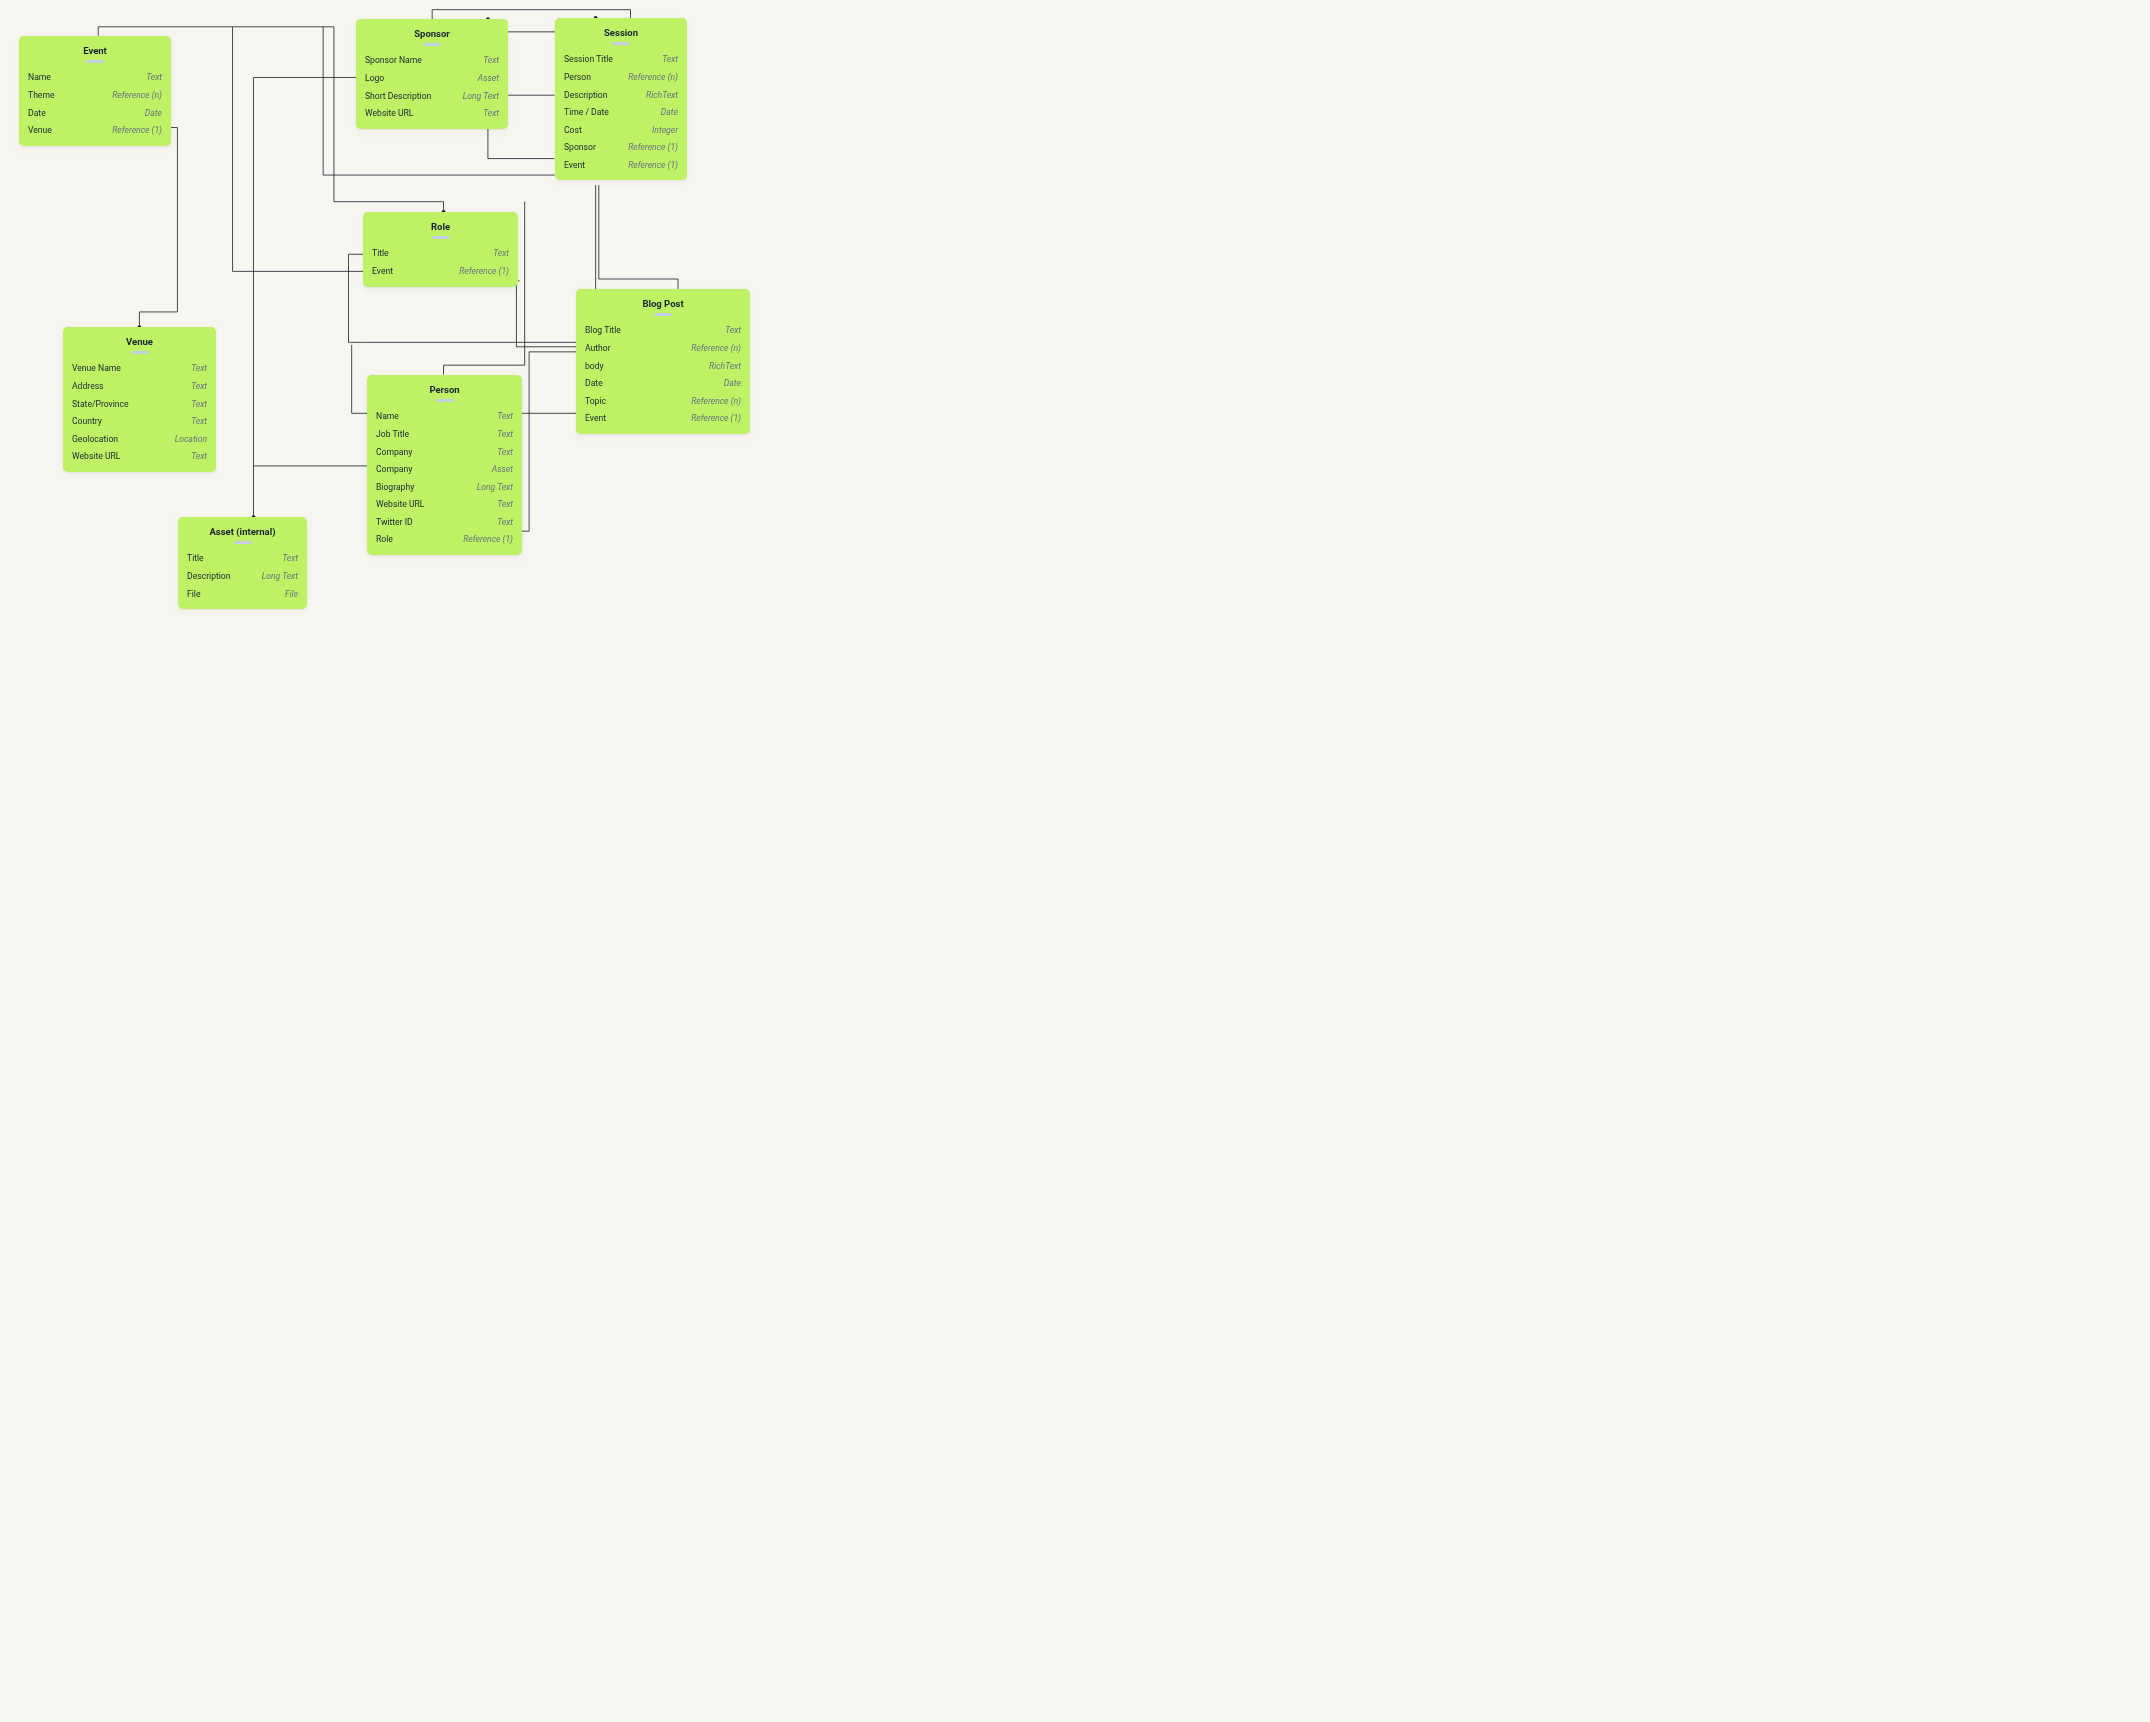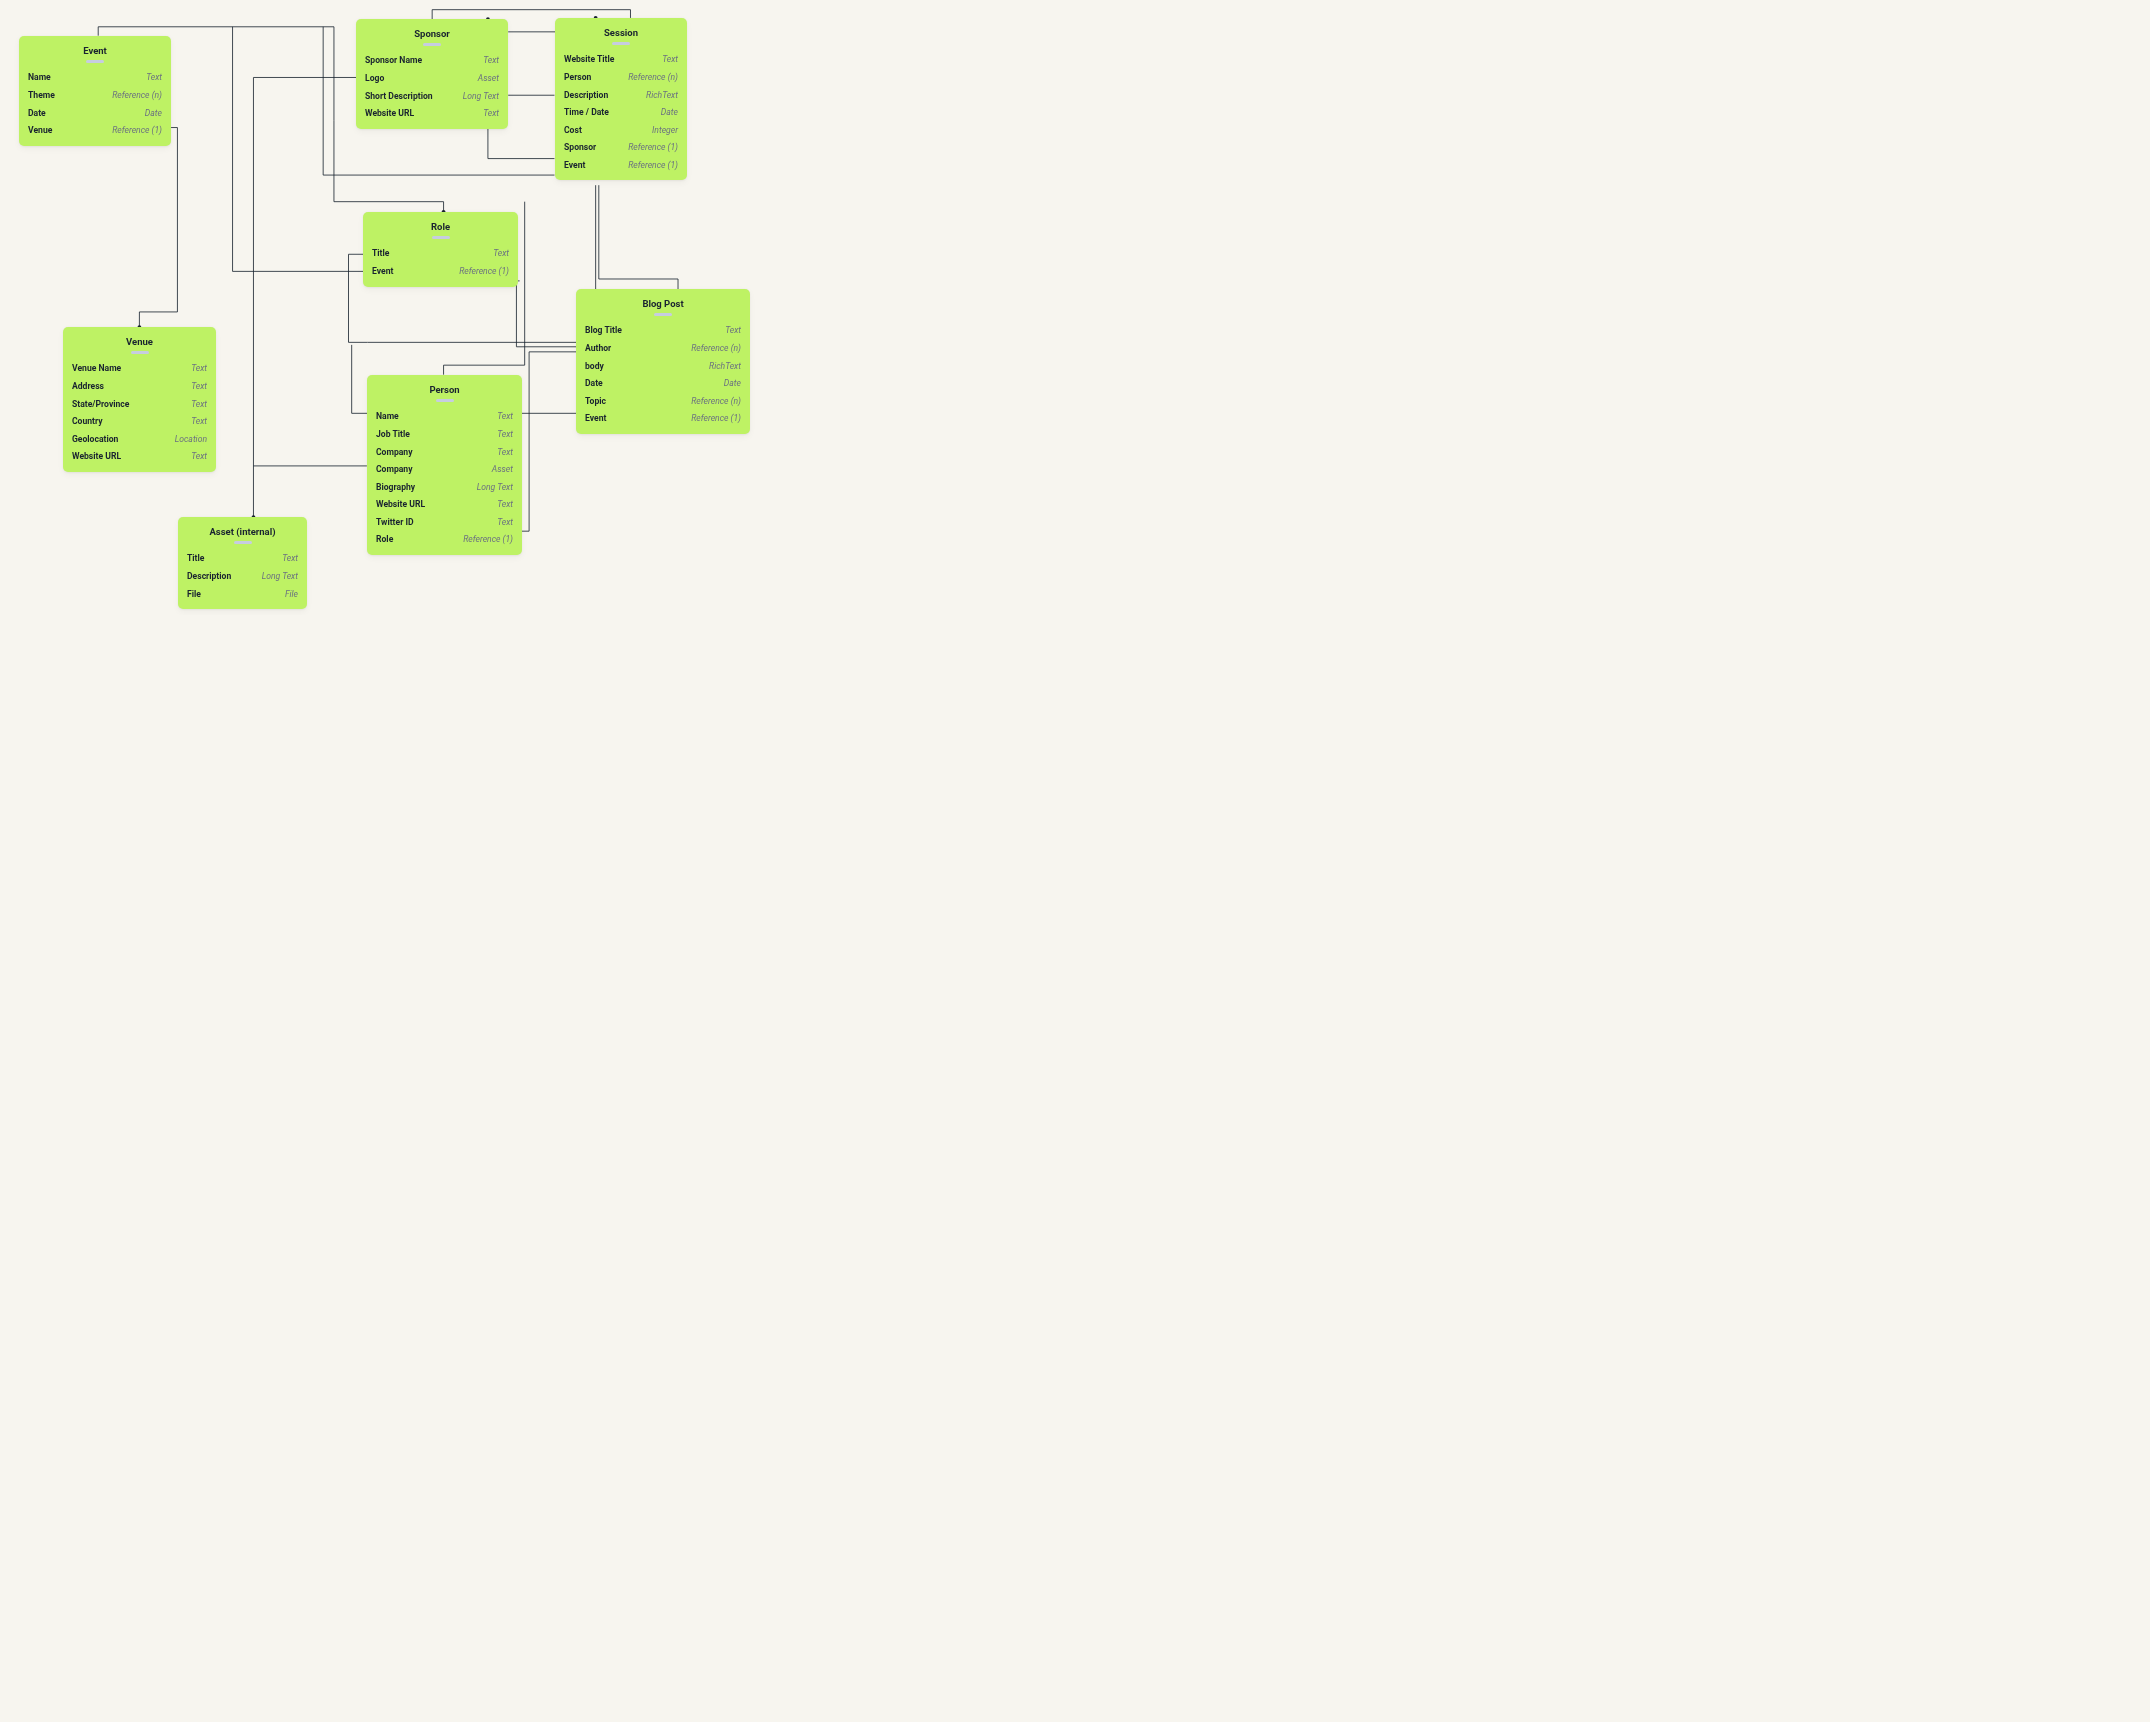--- a/index.html
+++ b/index.html
@@ -47,21 +47,21 @@
   }
   .field-row {
     display: flex;
     justify-content: space-between;
     align-items: center;
     padding: 3.2px 0;
     font-size: 8.6px;
     line-height: 1.3;
   }
   .field-name {
-    font-weight: 700;
+    font-weight: 400;
     color: #1a2430;
   }
   .field-type {
     color: #6b7280;
     font-weight: 400;
     font-style: italic;
   }
 </style>
 </head>
 <body>
@@ -130,21 +130,21 @@
         </div>
         <div class="field-row">
           <span class="field-name">Website URL</span>
           <span class="field-type">Text</span>
         </div>
       </div>
       <div class="entity" style="left: 555px; top: 18px; width: 132px;">
         <div class="entity-title">Session</div>
         <div class="entity-handle"></div>
         <div class="field-row">
-          <span class="field-name">Website Title</span>
+          <span class="field-name">Session Title</span>
           <span class="field-type">Text</span>
         </div>
         <div class="field-row">
           <span class="field-name">Person</span>
           <span class="field-type">Reference (n)</span>
         </div>
         <div class="field-row">
           <span class="field-name">Description</span>
           <span class="field-type">RichText</span>
         </div>

